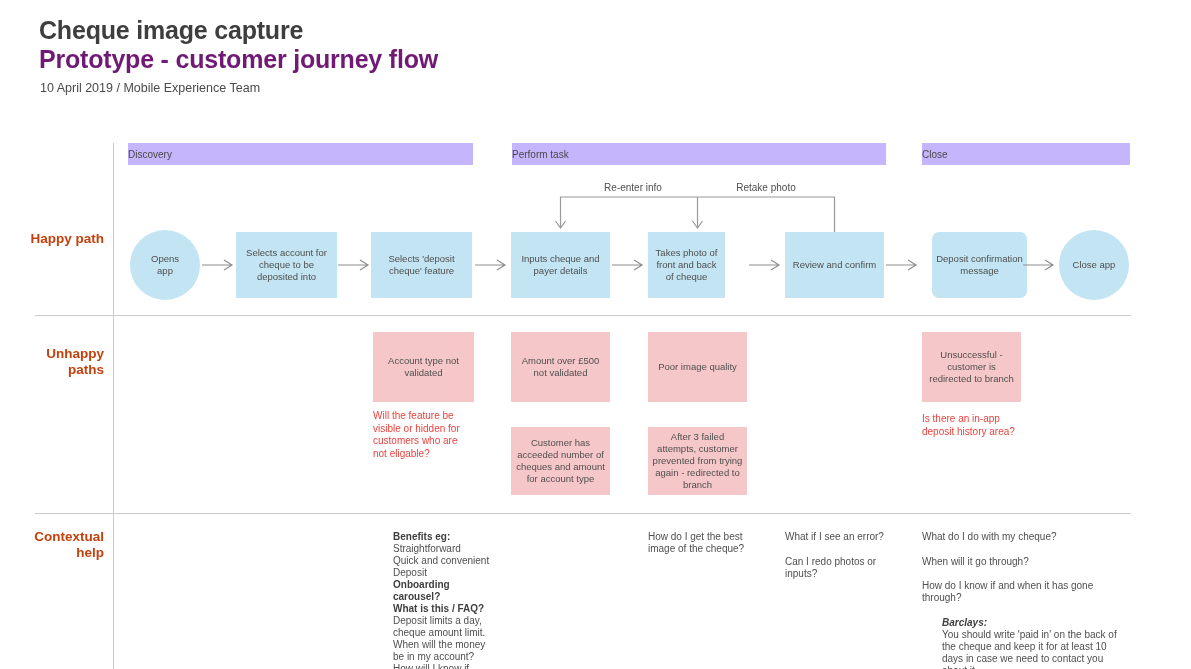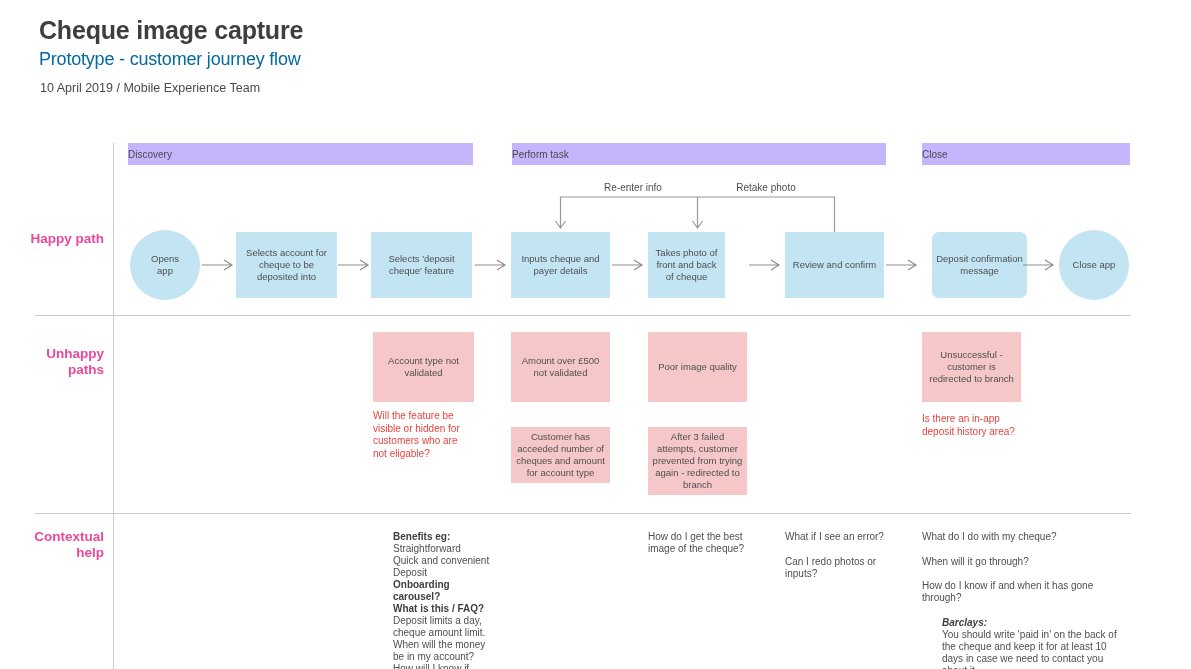--- a/index.html
+++ b/index.html
@@ -6,37 +6,37 @@
   html,body { background:#fff; }
   body { font-family:"Liberation Sans", sans-serif; }
   #canvas {
     position:relative; width:1191px; height:669px;
     background:#ffffff; overflow:hidden;
   }
 
   
   .title-block { position:absolute; left:39px; top:16px; color:#3e3e3e; }
   .title-line1 { font-size:25px; font-weight:bold; line-height:29px; letter-spacing:-0.2px; }
-  .title-line2 { font-size:18px; font-weight:400; line-height:29px; color:#0369a1; letter-spacing:-0.2px; }
+  .title-line2 { font-size:25px; font-weight:700; line-height:29px; color:#701a75; letter-spacing:-0.2px; }
   .title-meta  { position:absolute; left:40px; top:81px; font-size:12.5px; color:#4a4a4a; }
 
   
   .gridline { position:absolute; background:#cbcbcb; }
 
   
   .phase-bar {
     position:absolute; top:143px; height:22px; background:#c4b5fd;
     display:flex; align-items:center; justify-content:flex-start;
     font-size:10px; color:#4a4a4a;
   }
 
   
   .row-label {
     position:absolute; left:24px; width:80px; text-align:right;
-    font-size:13.5px; font-weight:bold; line-height:16px; color:#ec4899;
+    font-size:13.5px; font-weight:bold; line-height:16px; color:#c2410c;
   }
 
   
   .hbox {
     position:absolute; top:232px; height:66px; background:#c2e4f3;
     display:flex; align-items:center; justify-content:center; text-align:center;
     font-size:9.5px; line-height:12px; color:#4f4f4f; padding:0 4px;
   }
   .hcircle {
     position:absolute; top:230px; width:70px; height:70px; border-radius:50%;
@@ -132,21 +132,21 @@
       <path d="M0 7 H29 M22 2 L30 7 L22 12" fill="none" stroke="#8e8e8e" stroke-width="1.2"></path>
     </svg>
   <svg class="arrow" style="left:1023px;" width="34" height="14" viewBox="0 0 34 14">
       <path d="M0 7 H29 M22 2 L30 7 L22 12" fill="none" stroke="#8e8e8e" stroke-width="1.2"></path>
     </svg>
 
   <div class="pbox" style="left:373px;top:332px;width:101px;height:70px;">Account type not validated</div>
   <div class="pbox" style="left:511px;top:332px;width:99px;height:70px;">Amount over £500 not validated</div>
   <div class="pbox" style="left:648px;top:332px;width:99px;height:70px;">Poor image quality</div>
   <div class="pbox" style="left:922px;top:332px;width:99px;height:70px;">Unsuccessful - customer is redirected to branch</div>
-  <div class="pbox" style="left:511px;top:427px;width:99px;height:56px;">Customer has acceeded number of cheques and amount for account type</div>
+  <div class="pbox" style="left:511px;top:427px;width:99px;height:68px;">Customer has acceeded number of cheques and amount for account type</div>
   <div class="pbox" style="left:648px;top:427px;width:99px;height:68px;">After 3 failed attempts, customer prevented from trying again - redirected to branch</div>
 
   <div class="note" style="left:373px;top:410px;width:98px;">Will the feature be visible or hidden for customers who are not eligable?</div>
   <div class="note" style="left:922px;top:413px;width:110px;">Is there an in-app deposit history area?</div>
 
   <div class="help-col" style="left:373px;width:118px;">
     <div class="help-h tight">Benefits eg:</div>
     <div class="tight">Straightforward</div>
     <div class="tight">Quick and convenient</div>
     <div class="tight">Deposit</div>

